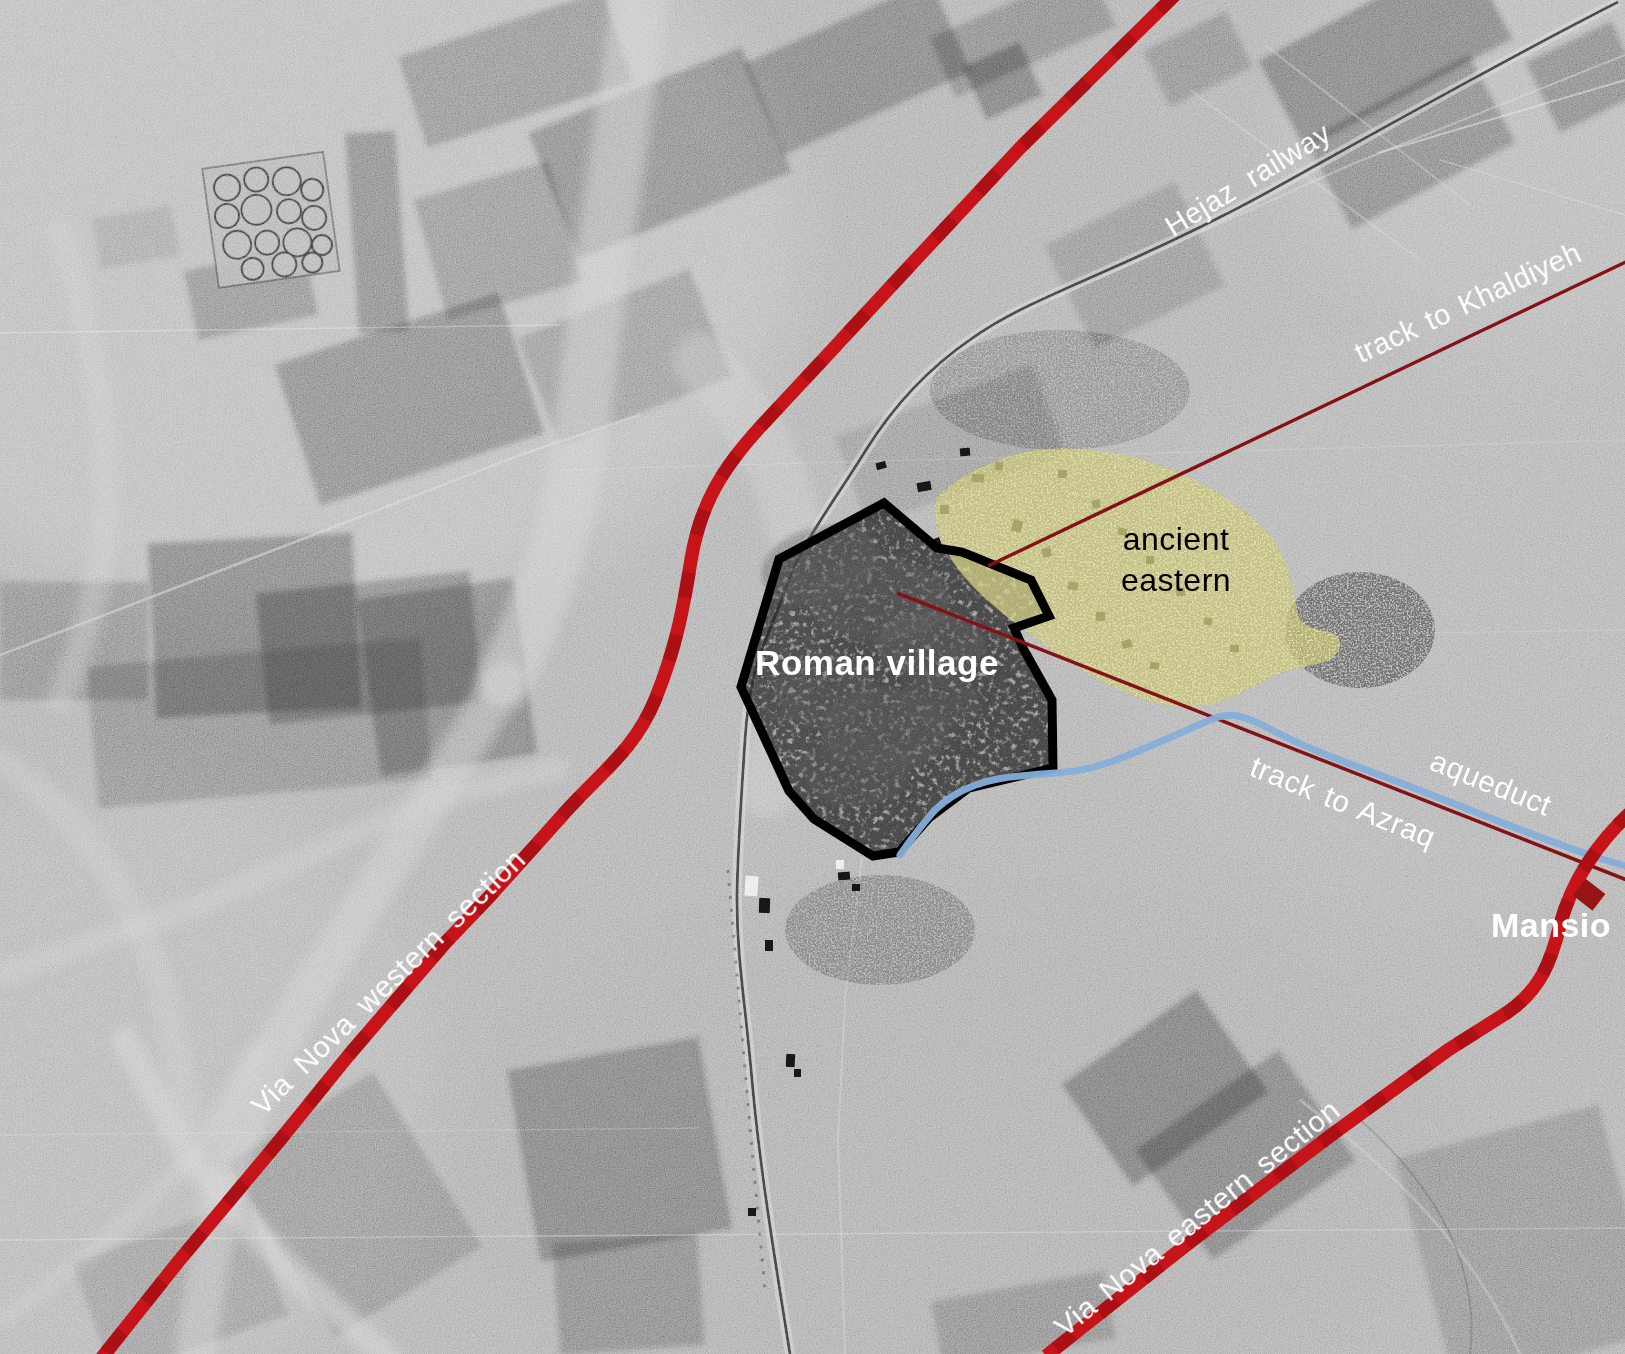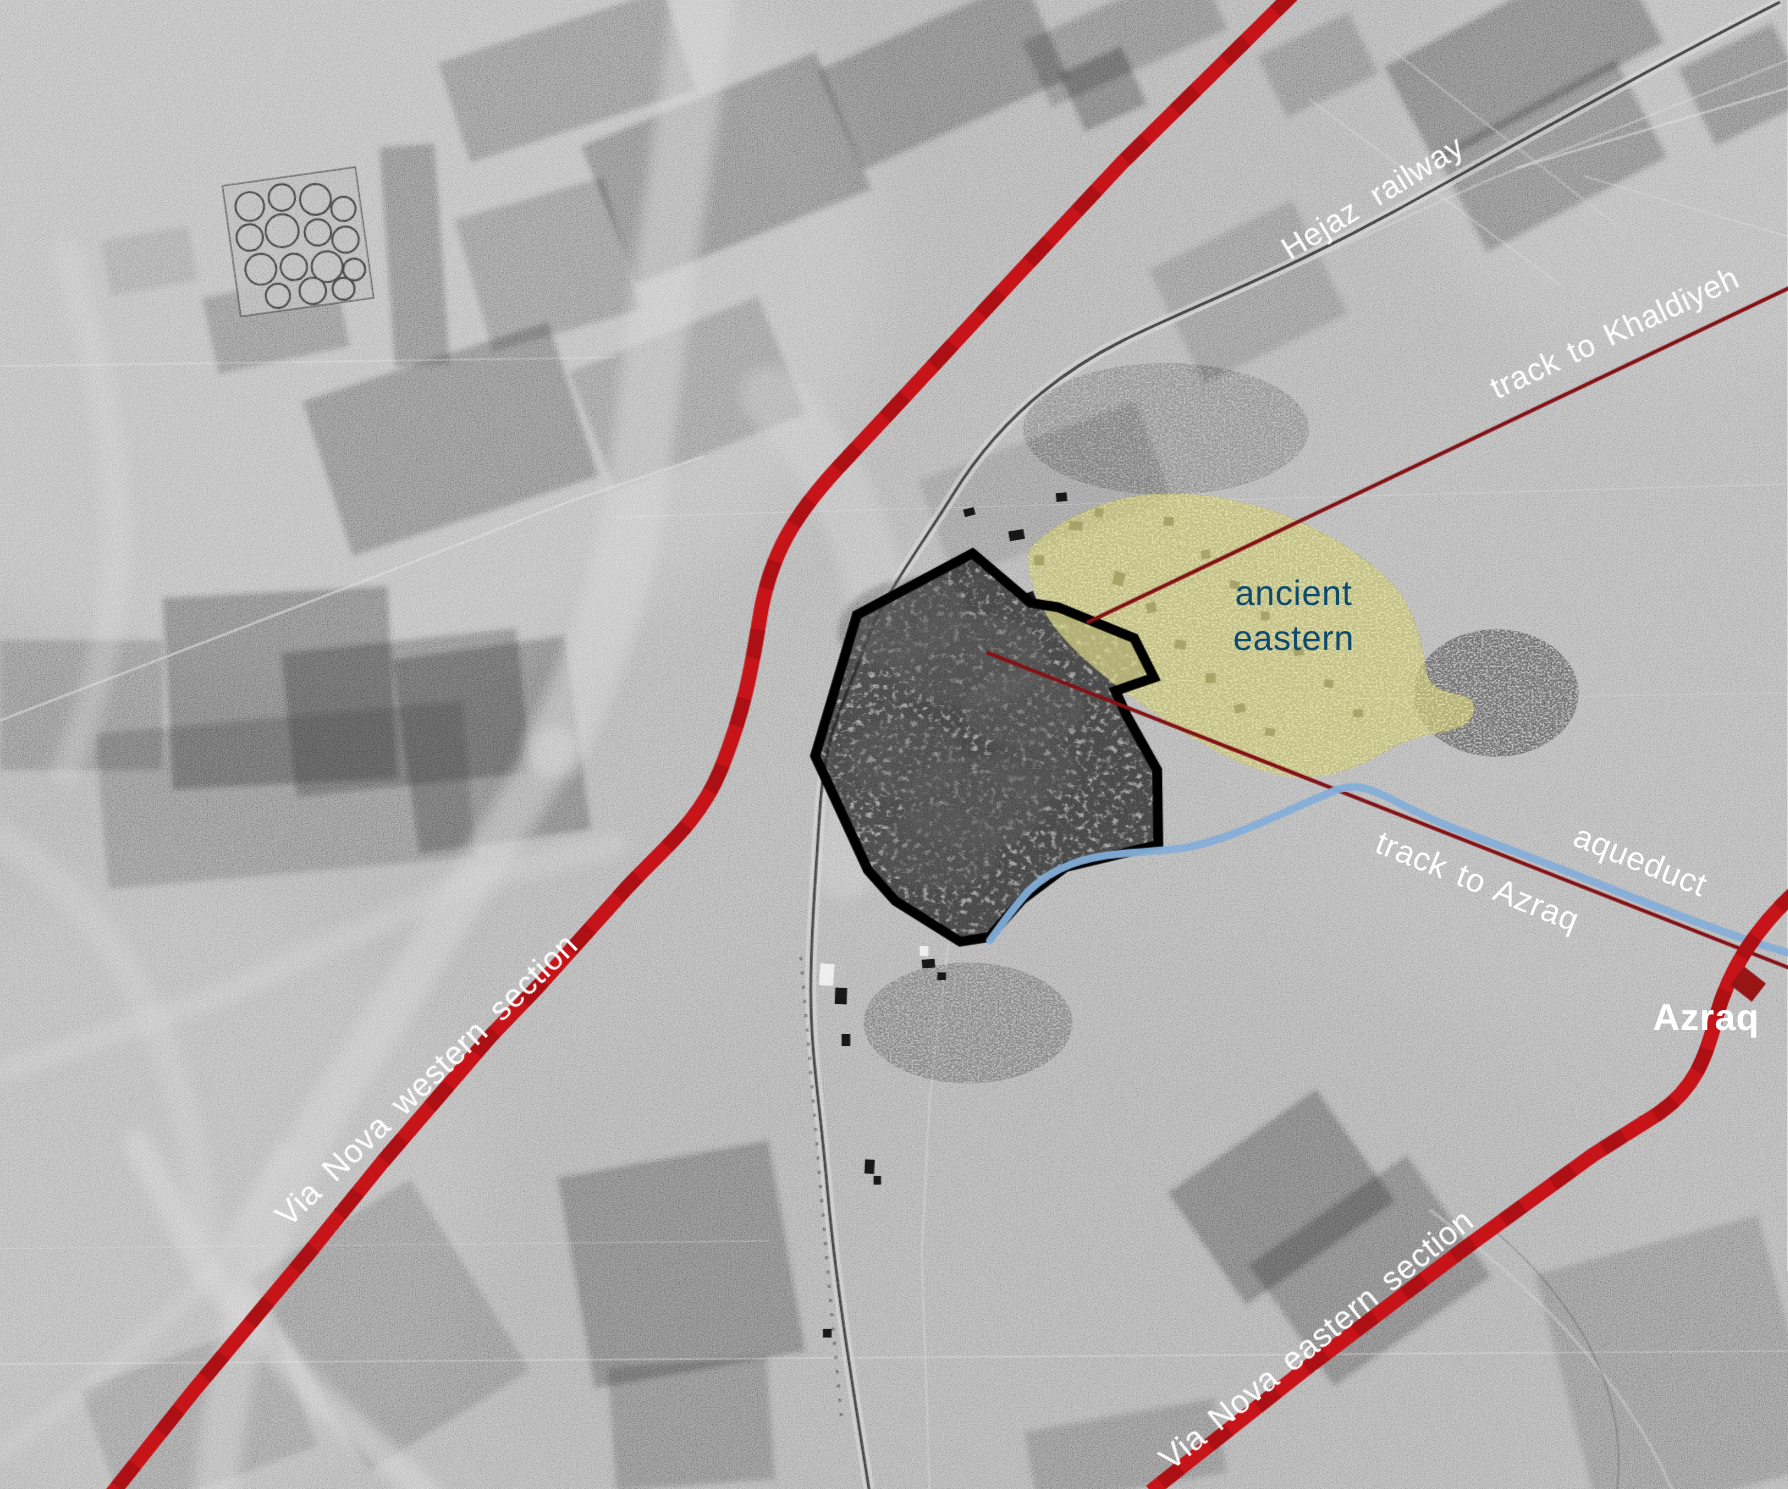--- a/index.html
+++ b/index.html
@@ -7,21 +7,21 @@
     position:relative;width:1625px;height:1354px;overflow:hidden;
     background:#a4a4a4;font-family:"Liberation Sans",sans-serif;
   }
   .stage svg{position:absolute;left:0;top:0;display:block;}
   .map-label{
     position:absolute;white-space:nowrap;line-height:1.05;
     transform:translate(-50%,-50%) rotate(var(--rot,0deg));
     font-family:"Liberation Sans",sans-serif;
     color:#ffffff;letter-spacing:.5px;user-select:none;
   }
-  .map-label.dark{color:#0c4a6e;}
+  .map-label.dark{color:#000000;}
   .map-label.bold{font-weight:bold;}
   .grain{mix-blend-mode:overlay;}
 </style>
 </head>
 <body>
 
 <div class="stage">
 
 <svg width="1625" height="1354" viewBox="0 0 1625 1354">
   <defs>
@@ -238,24 +238,25 @@
   <rect class="grain" x="0" y="0" width="1625" height="1354" filter="url(#grainF)" opacity=".16"></rect>
 </svg>
 
 <div class="map-label" style="left:1248px;top:180px;--rot:-31.5deg;font-size:29px;word-spacing:9px;">Hejaz railway</div>
 
 <div class="map-label" style="left:1468px;top:303px;--rot:-25deg;font-size:29px;word-spacing:3px;">track to Khaldiyeh</div>
 
 <div class="map-label dark" style="left:1176px;top:540px;font-size:32px;">ancient</div>
 <div class="map-label dark" style="left:1176px;top:581px;font-size:32px;">eastern</div>
 
+<div class="map-label bold" style="left:877px;top:663px;font-size:35px;">Roman village</div>
 
 <div class="map-label" style="left:1343px;top:802px;--rot:22deg;font-size:30px;word-spacing:3px;">track to Azraq</div>
 
 <div class="map-label" style="left:1491px;top:783px;--rot:22deg;font-size:30px;">aqueduct</div>
 
-<div class="map-label bold" style="left:1551px;top:926px;font-size:34px;">Azraq</div>
+<div class="map-label bold" style="left:1551px;top:926px;font-size:34px;">Mansio</div>
 
 <div class="map-label" style="left:388px;top:982px;--rot:-44deg;font-size:30px;word-spacing:6px;">Via Nova western section</div>
 
 <div class="map-label" style="left:1197px;top:1218px;--rot:-39deg;font-size:30px;word-spacing:4px;">Via Nova eastern section</div>
 
 </div>
 
 </body></html>

